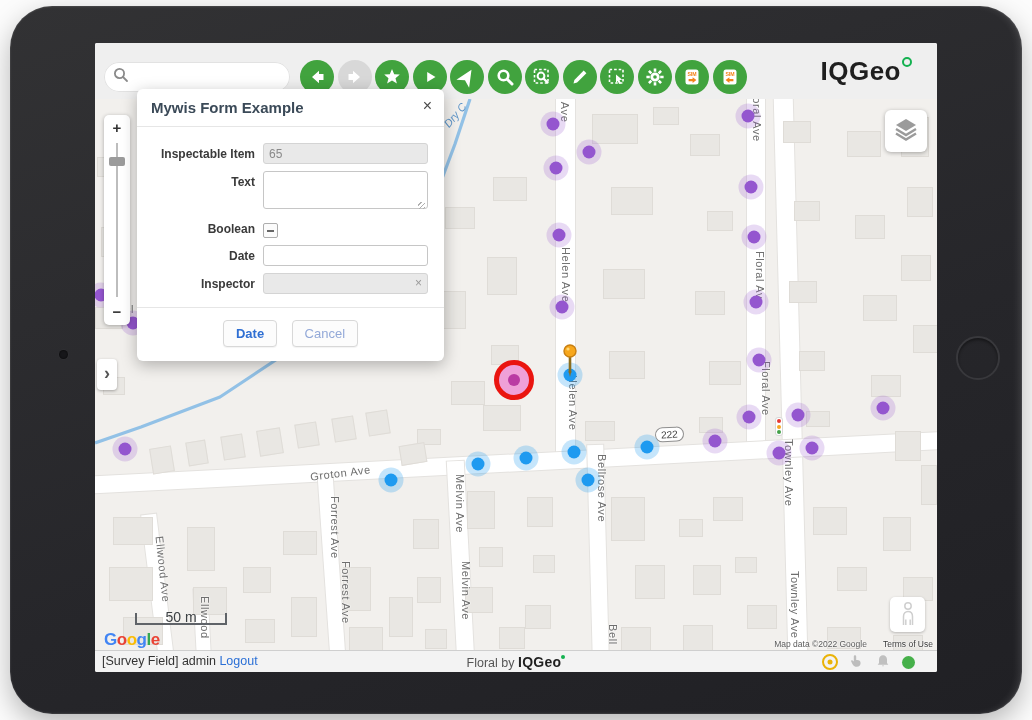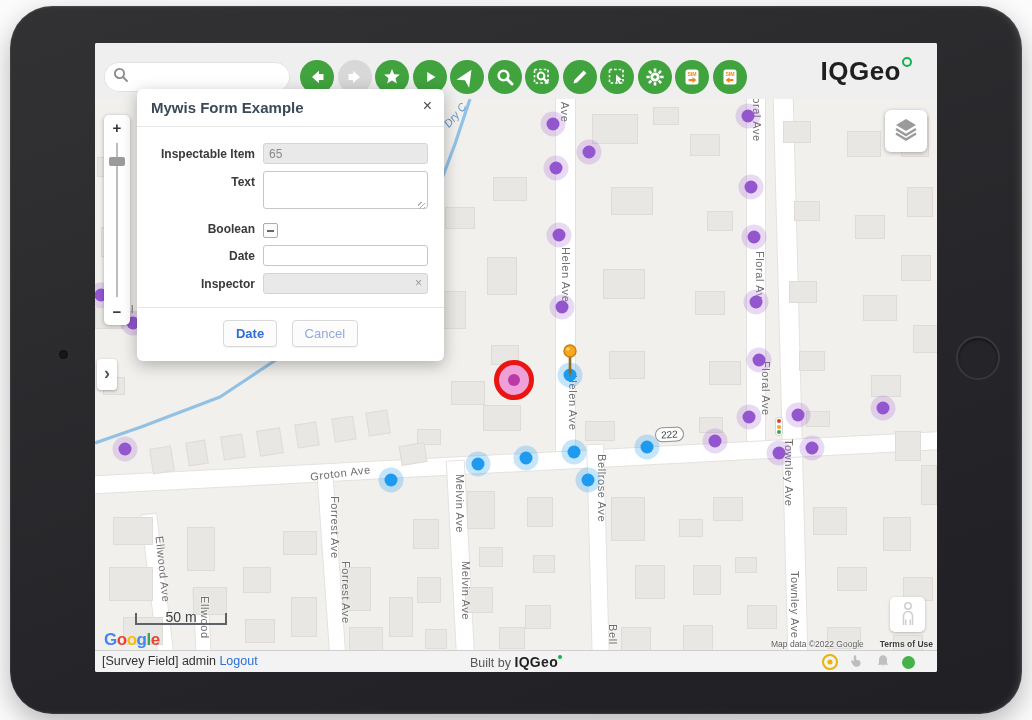--- a/index.html
+++ b/index.html
@@ -67,21 +67,21 @@
   .layers-btn{position:absolute;left:790px;top:11px;width:42px;height:42px;background:#fff;border-radius:6px;
     box-shadow:0 1px 4px rgba(0,0,0,.3);z-index:8;display:flex;align-items:center;justify-content:center;}
   .pegman-btn{position:absolute;left:795px;top:498px;width:35px;height:35px;background:#fff;border-radius:5px;
     box-shadow:0 1px 3px rgba(0,0,0,.25);z-index:8;display:flex;align-items:center;justify-content:center;}
   .scalebar{position:absolute;left:12px;top:514px;width:88px;height:10px;border-left:2px solid #5f6368;
     border-right:2px solid #5f6368;border-bottom:2px solid #5f6368;z-index:8;
     font-size:14px;color:#3c4043;text-align:center;line-height:9px;margin-left:28px;}
   .google-logo{position:absolute;left:9px;top:531px;font-size:17px;font-weight:bold;letter-spacing:-.5px;z-index:8;}
   .attribution{position:absolute;right:4px;top:540px;z-index:8;display:flex;gap:16px;font-size:8.5px;color:#5a5a5a;
     text-shadow:0 0 2px #fff,0 0 2px #fff;}
-  .attribution .terms{color:#3a3a3a;font-weight:bold;}
+  .attribution .terms{color:#3a3a3a;}
 
   
   .dialog{position:absolute;left:42px;top:46px;width:307px;background:#fff;border-radius:6px;z-index:20;
     box-shadow:0 4px 16px rgba(0,0,0,.28);}
   .dlg-header{position:relative;padding:10px 14px 9px;border-bottom:1px solid #e6e6e6;}
   .dlg-title{font-size:15px;font-weight:bold;color:#3b4a58;}
   .dlg-close{position:absolute;right:12px;top:8px;font-size:16px;color:#4a4a4a;cursor:default;}
   .dlg-body{padding:16px 16px 6px;}
   .frow{display:flex;align-items:flex-start;margin-bottom:7px;}
   .flabel{width:102px;text-align:right;font-weight:bold;font-size:12px;color:#3a3a3a;padding-top:4px;margin-right:8px;flex:0 0 auto;}
@@ -449,21 +449,21 @@
         <span class="btn cancel">Cancel</span>
       </div>
     </div>
 
     <div class="statusbar">
       <div class="sb-left">
         <span>[Survey Field] admin</span>
         <a href="#">Logout</a>
       </div>
       <div class="sb-center">
-        <span>Built by</span>
+        <span>Floral by</span>
         <span class="sb-brand">IQGeo</span><span class="sb-dot"></span>
       </div>
       <div class="sb-icons">
         <span class="gps-ico"></span>
         <span>
           <svg width="14" height="14" viewBox="0 0 14 14">
               <path d="M5 1.2 c.9 0 1.2.6 1.2 1.4 V6 h.8 c2.4 0 3.6.9 3.6 3 0 2.4-1.4 3.8-3.8 3.8 -2.2 0-3.3-.9-4.4-2.8 L1.2 7.6 c-.5-.9.6-1.8 1.4-1.1 l1.2 1 V2.6 c0-.8.3-1.4 1.2-1.4 z" fill="#bdbdbd"></path>
             </svg>
         </span>
         <span>

